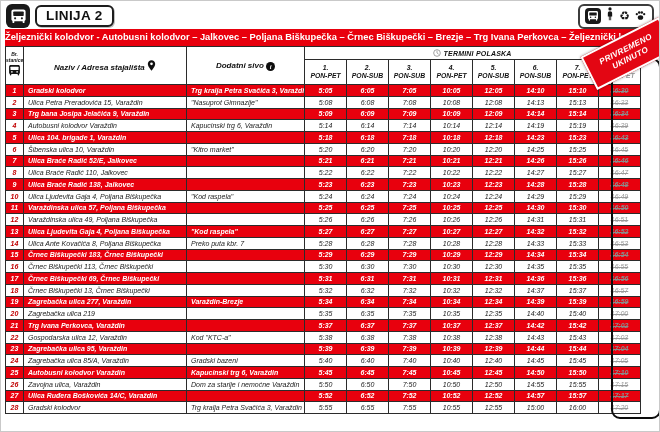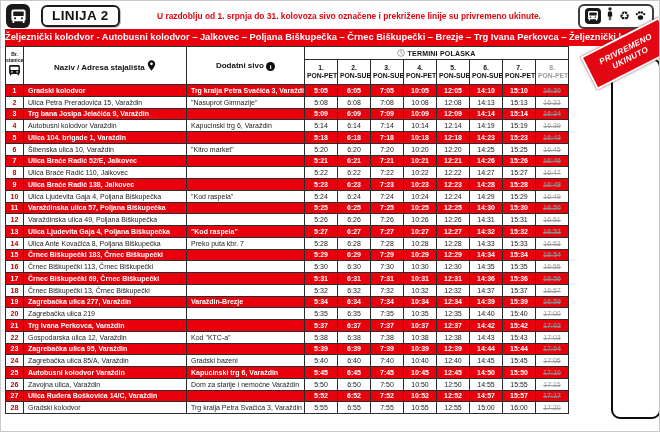--- a/index.html
+++ b/index.html
@@ -1,32 +1,32 @@
 <!DOCTYPE html>
 <html><head>
 <meta charset="utf-8">
 <style>
   html,body{margin:0;padding:0;background:#e9e9e9;font-family:"Liberation Sans",sans-serif;}
   .page{position:relative;width:660px;height:432px;background:#fff;border:1px solid #c9c9c9;box-sizing:border-box;overflow:hidden;}
 
   
   .topbar{position:absolute;top:2px;left:5px;right:5px;height:26px;display:flex;align-items:center;justify-content:space-between;}
-  .badge-group{display:flex;align-items:center;gap:11px;}
+  .badge-group{display:flex;align-items:center;gap:5px;}
   .bus-badge{width:24px;height:24px;background:#191919;border-radius:6px;display:flex;align-items:center;justify-content:center;flex:0 0 auto;}
   .line-badge{border:2.5px solid #1d1d1d;border-radius:6px;background:#fff;padding:1px 9px 2px;font-size:13.5px;font-weight:bold;color:#111;letter-spacing:.4px;box-shadow:1px 1px 0 rgba(0,0,0,.25);}
   .notice{flex:1;text-align:center;color:#e30613;font-weight:bold;font-size:8.4px;padding:0 8px;}
   .amenities{border:2px solid #3c3c3c;border-radius:6px;height:21px;display:flex;align-items:center;gap:4px;padding:0 5px;background:#fff;}
   .bus-mini{width:16px;height:16px;background:#191919;border-radius:4px;display:flex;align-items:center;justify-content:center;}
   .glyph-recycle{font-family:"DejaVu Sans",sans-serif;font-size:12px;color:#161616;line-height:1;}
 
   
   .route-banner{position:absolute;top:28px;left:4px;width:652px;height:17px;background:#e8000d;color:#fff;font-weight:bold;font-size:9.3px;text-align:center;line-height:17px;box-sizing:border-box;white-space:nowrap;overflow:hidden;}
 
   
-  table{position:absolute;top:45px;left:4px;width:564px;border-collapse:collapse;table-layout:fixed;}
+  table{position:absolute;top:45px;left:4px;width:636px;border-collapse:collapse;table-layout:fixed;font-style:italic;}
   td,th{border:1px solid #2b2b2b;padding:0 2px;overflow:hidden;white-space:nowrap;box-sizing:border-box;}
   thead th{background:#fff;color:#111;vertical-align:middle;}
   th.brh{font-size:5px;line-height:1.15;font-weight:bold;padding:1px 0;}
   th.nameh,th.desch{font-size:8px;font-weight:bold;}
   th.termini{font-size:7px;font-weight:bold;height:13px;letter-spacing:.2px;}
   .subh{font-size:6.8px;line-height:1.25;height:25px;font-weight:bold;text-align:center;}
   .subh .num{display:block;}
   .subh.gray{color:#9a9a9a;}
   .hicon{vertical-align:-1px;}
 
@@ -55,21 +55,20 @@
       <div class="bus-badge">
         <svg width="17" height="17" viewBox="0 0 24 24">
             <path fill="#fff" d="M5 2h14c1.7 0 3 1.3 3 3v11c0 1-.6 1.9-1.5 2.3V20a1.3 1.3 0 0 1-2.6 0v-1.4H6.1V20a1.3 1.3 0 0 1-2.6 0v-1.7C2.6 17.9 2 17 2 16V5c0-1.7 1.3-3 3-3z"></path>
             <rect x="4.6" y="5" width="14.8" height="6.2" rx="1" fill="#191919"></rect>
             <circle cx="7.2" cy="14.6" r="1.5" fill="#191919"></circle>
             <circle cx="16.8" cy="14.6" r="1.5" fill="#191919"></circle>
           </svg>
       </div>
       <div class="line-badge">LINIJA 2</div>
     </div>
-    <div class="notice">U razdoblju od 1. srpnja do 31. kolovoza sivo označene i prekrižene linije su privremeno ukinute.</div>
     <div class="amenities">
       <span class="bus-mini">
         <svg width="12" height="12" viewBox="0 0 24 24">
             <path fill="#fff" d="M5 2h14c1.7 0 3 1.3 3 3v11c0 1-.6 1.9-1.5 2.3V20a1.3 1.3 0 0 1-2.6 0v-1.4H6.1V20a1.3 1.3 0 0 1-2.6 0v-1.7C2.6 17.9 2 17 2 16V5c0-1.7 1.3-3 3-3z"></path>
             <rect x="4.6" y="5" width="14.8" height="6.2" rx="1" fill="#191919"></rect>
             <circle cx="7.2" cy="14.6" r="1.5" fill="#191919"></circle>
             <circle cx="16.8" cy="14.6" r="1.5" fill="#191919"></circle>
           </svg>
       </span>
       <span>

